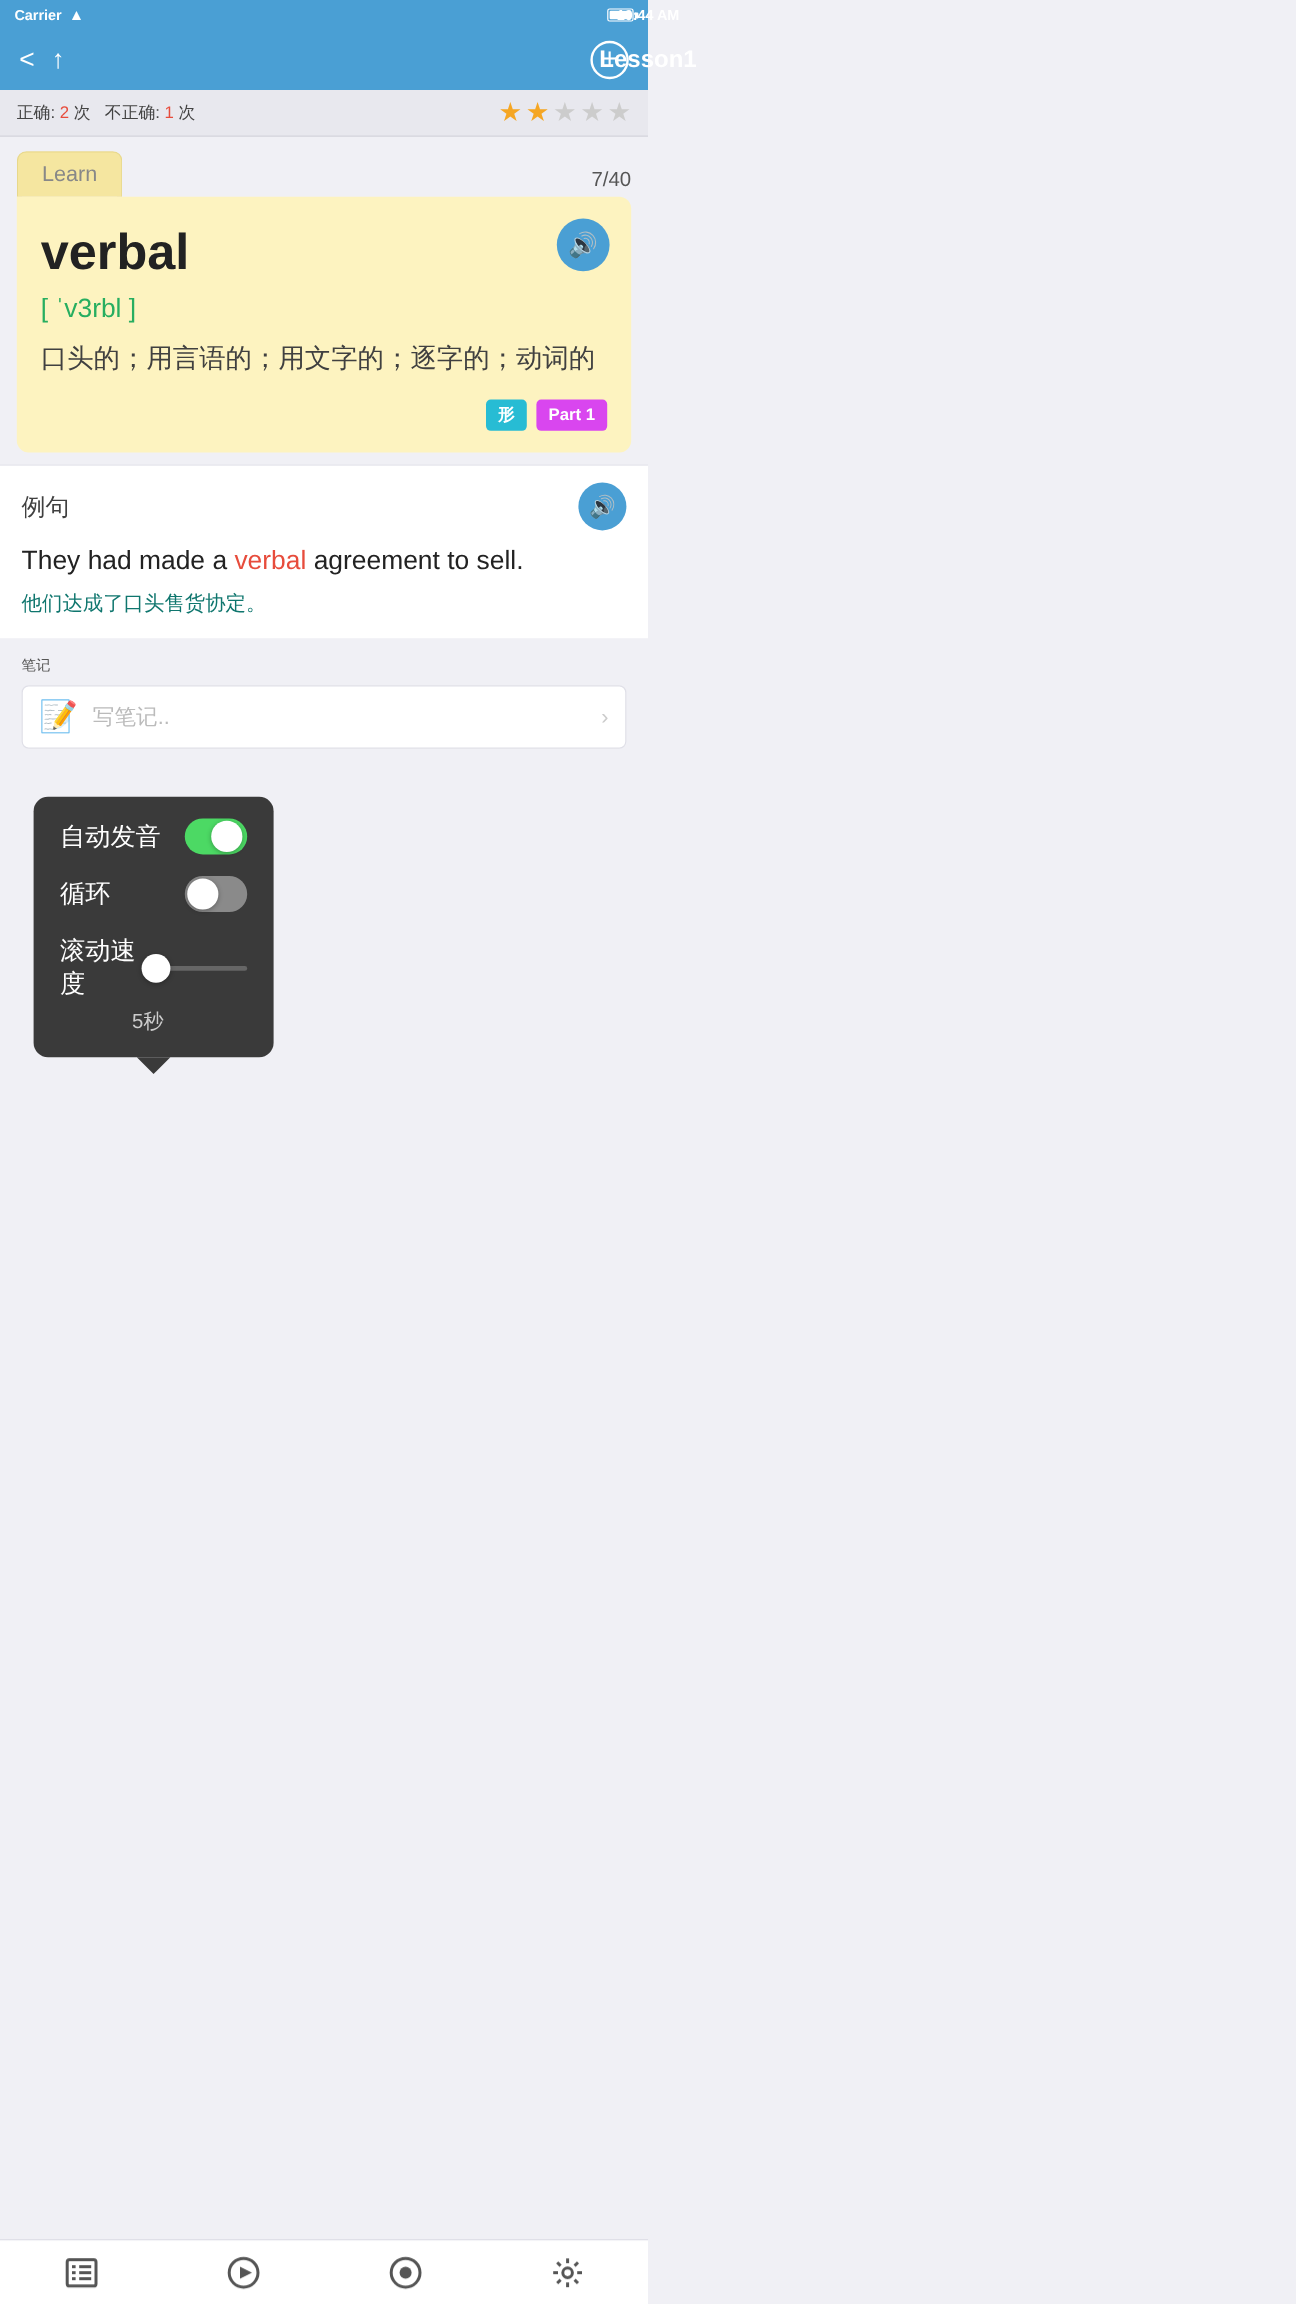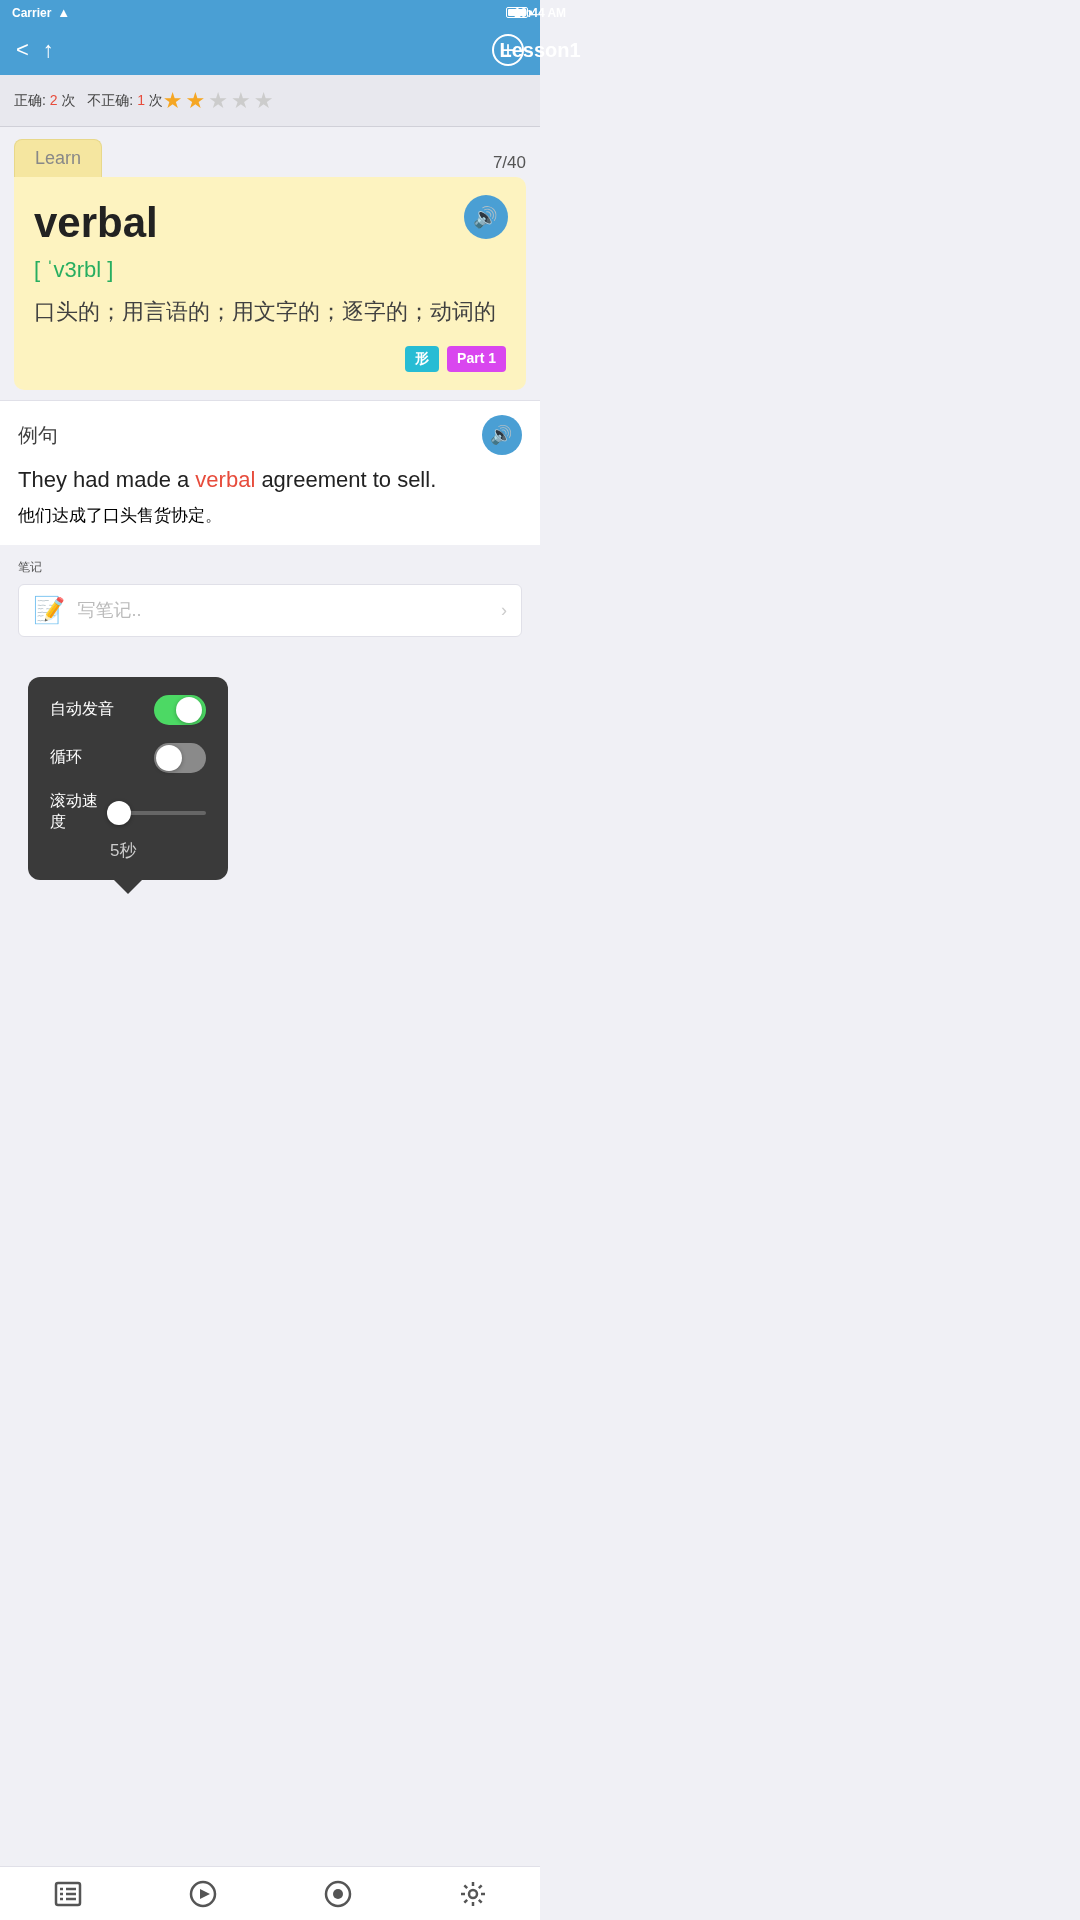--- a/index.html
+++ b/index.html
@@ -97,24 +97,24 @@
       display: flex;
       align-items: center;
       justify-content: center;
       font-size: 24px;
       line-height: 1;
     }
 
     
     .stats-bar {
       background: #e8e8ee;
-      height: 52px;
-      display: flex;
-      align-items: center;
-      justify-content: flex-start;
+      height: 39px;
+      display: flex;
+      align-items: center;
+      justify-content: space-between;
       padding: 0 14px;
       border-bottom: 1px solid #d0d0d8;
     }
     .stats-text { font-size: 14px; color: #444; }
     .stats-text span.red { color: #e74c3c; }
     .stars { display: flex; gap: 3px; }
     .star { font-size: 22px; }
     .star.filled { color: #f5a623; }
     .star.empty { color: #ccc; }
 
@@ -195,21 +195,21 @@
     .example-english {
       font-size: 22px;
       color: #222;
       font-weight: 400;
       line-height: 1.4;
       margin-bottom: 8px;
     }
     .example-english .highlight { color: #e74c3c; }
     .example-chinese {
       font-size: 17px;
-      color: #000000;
+      color: #0f766e;
     }
 
     
     .notes-section {
       background: #f0f0f5;
       padding: 14px 18px 4px 18px;
     }
     .notes-title { font-size: 12px; color: #555; margin-bottom: 8px; }
     .notes-input-row {
       background: white;
@@ -233,21 +233,21 @@
       width: 200px;
       position: relative;
     }
     .settings-row {
       display: flex;
       align-items: center;
       justify-content: space-between;
       margin-bottom: 18px;
     }
     .settings-row:last-of-type { margin-bottom: 6px; }
-    .settings-label { font-size: 16px; color: white; }
+    .settings-label { font-size: 21px; color: white; }
     
     .toggle {
       width: 52px; height: 30px;
       border-radius: 15px;
       position: relative;
       cursor: pointer;
     }
     .toggle.on { background: #4cd964; }
     .toggle.off { background: #8a8a8a; }
     .toggle-knob {

